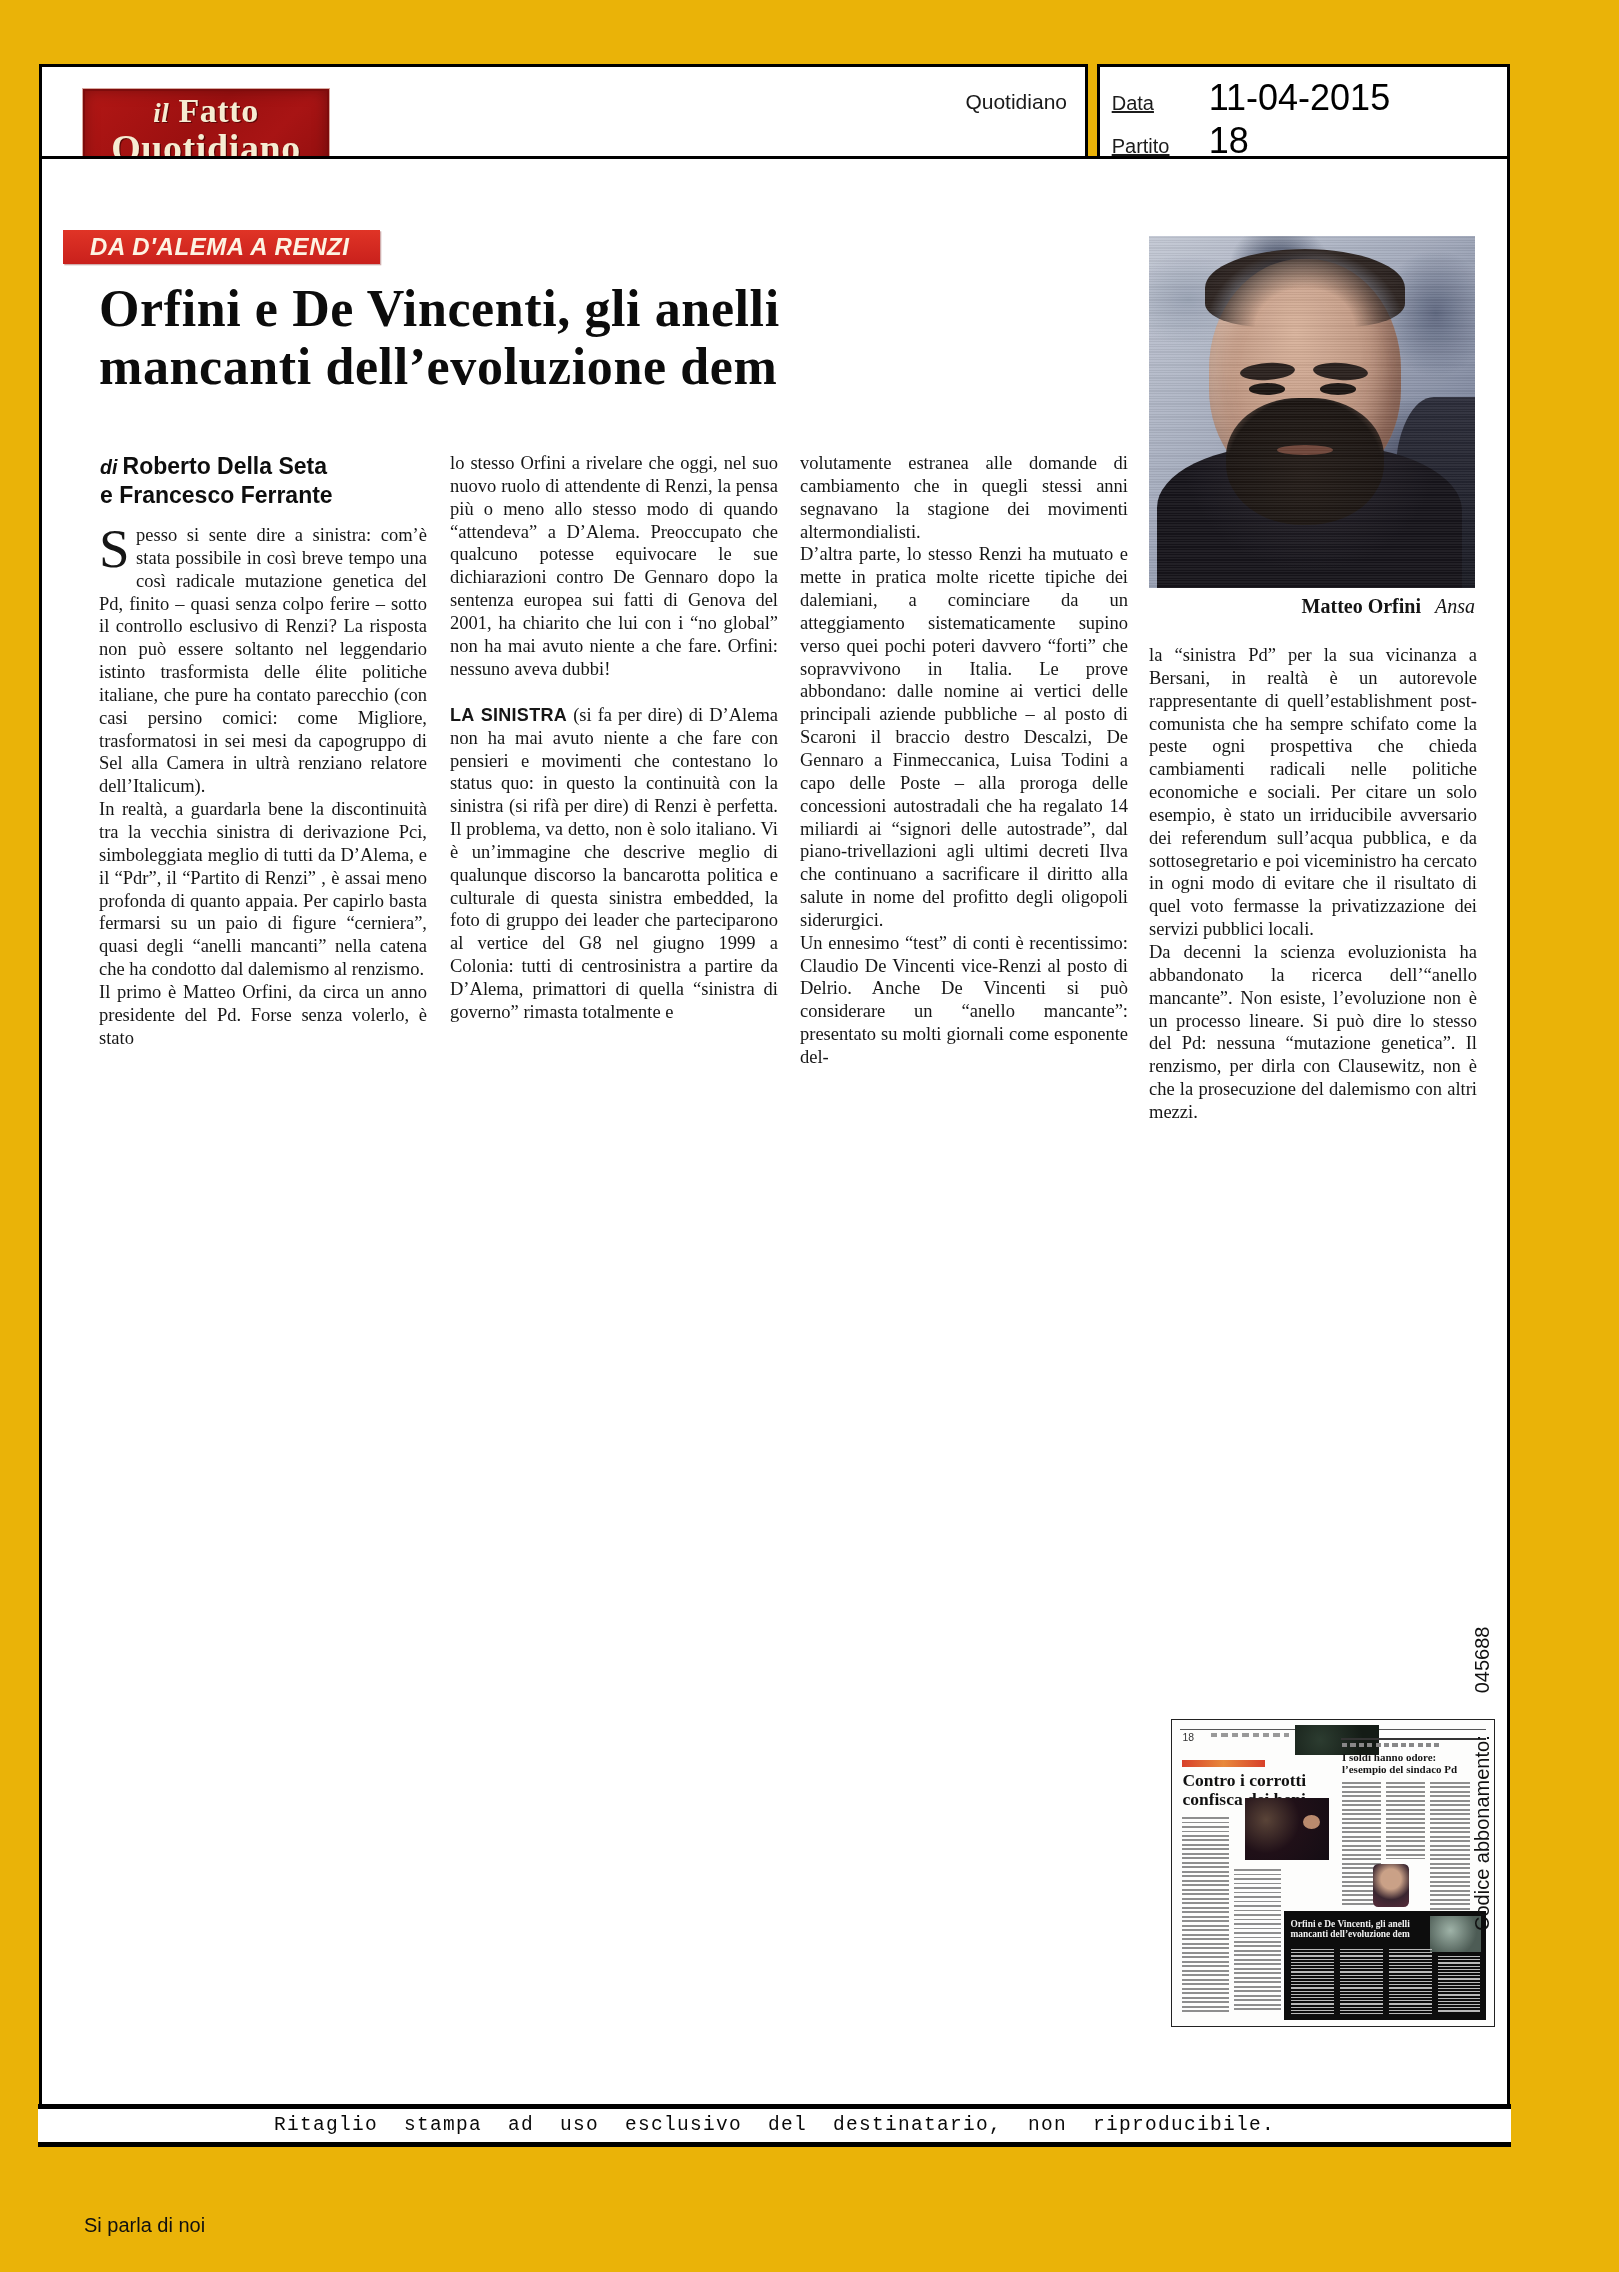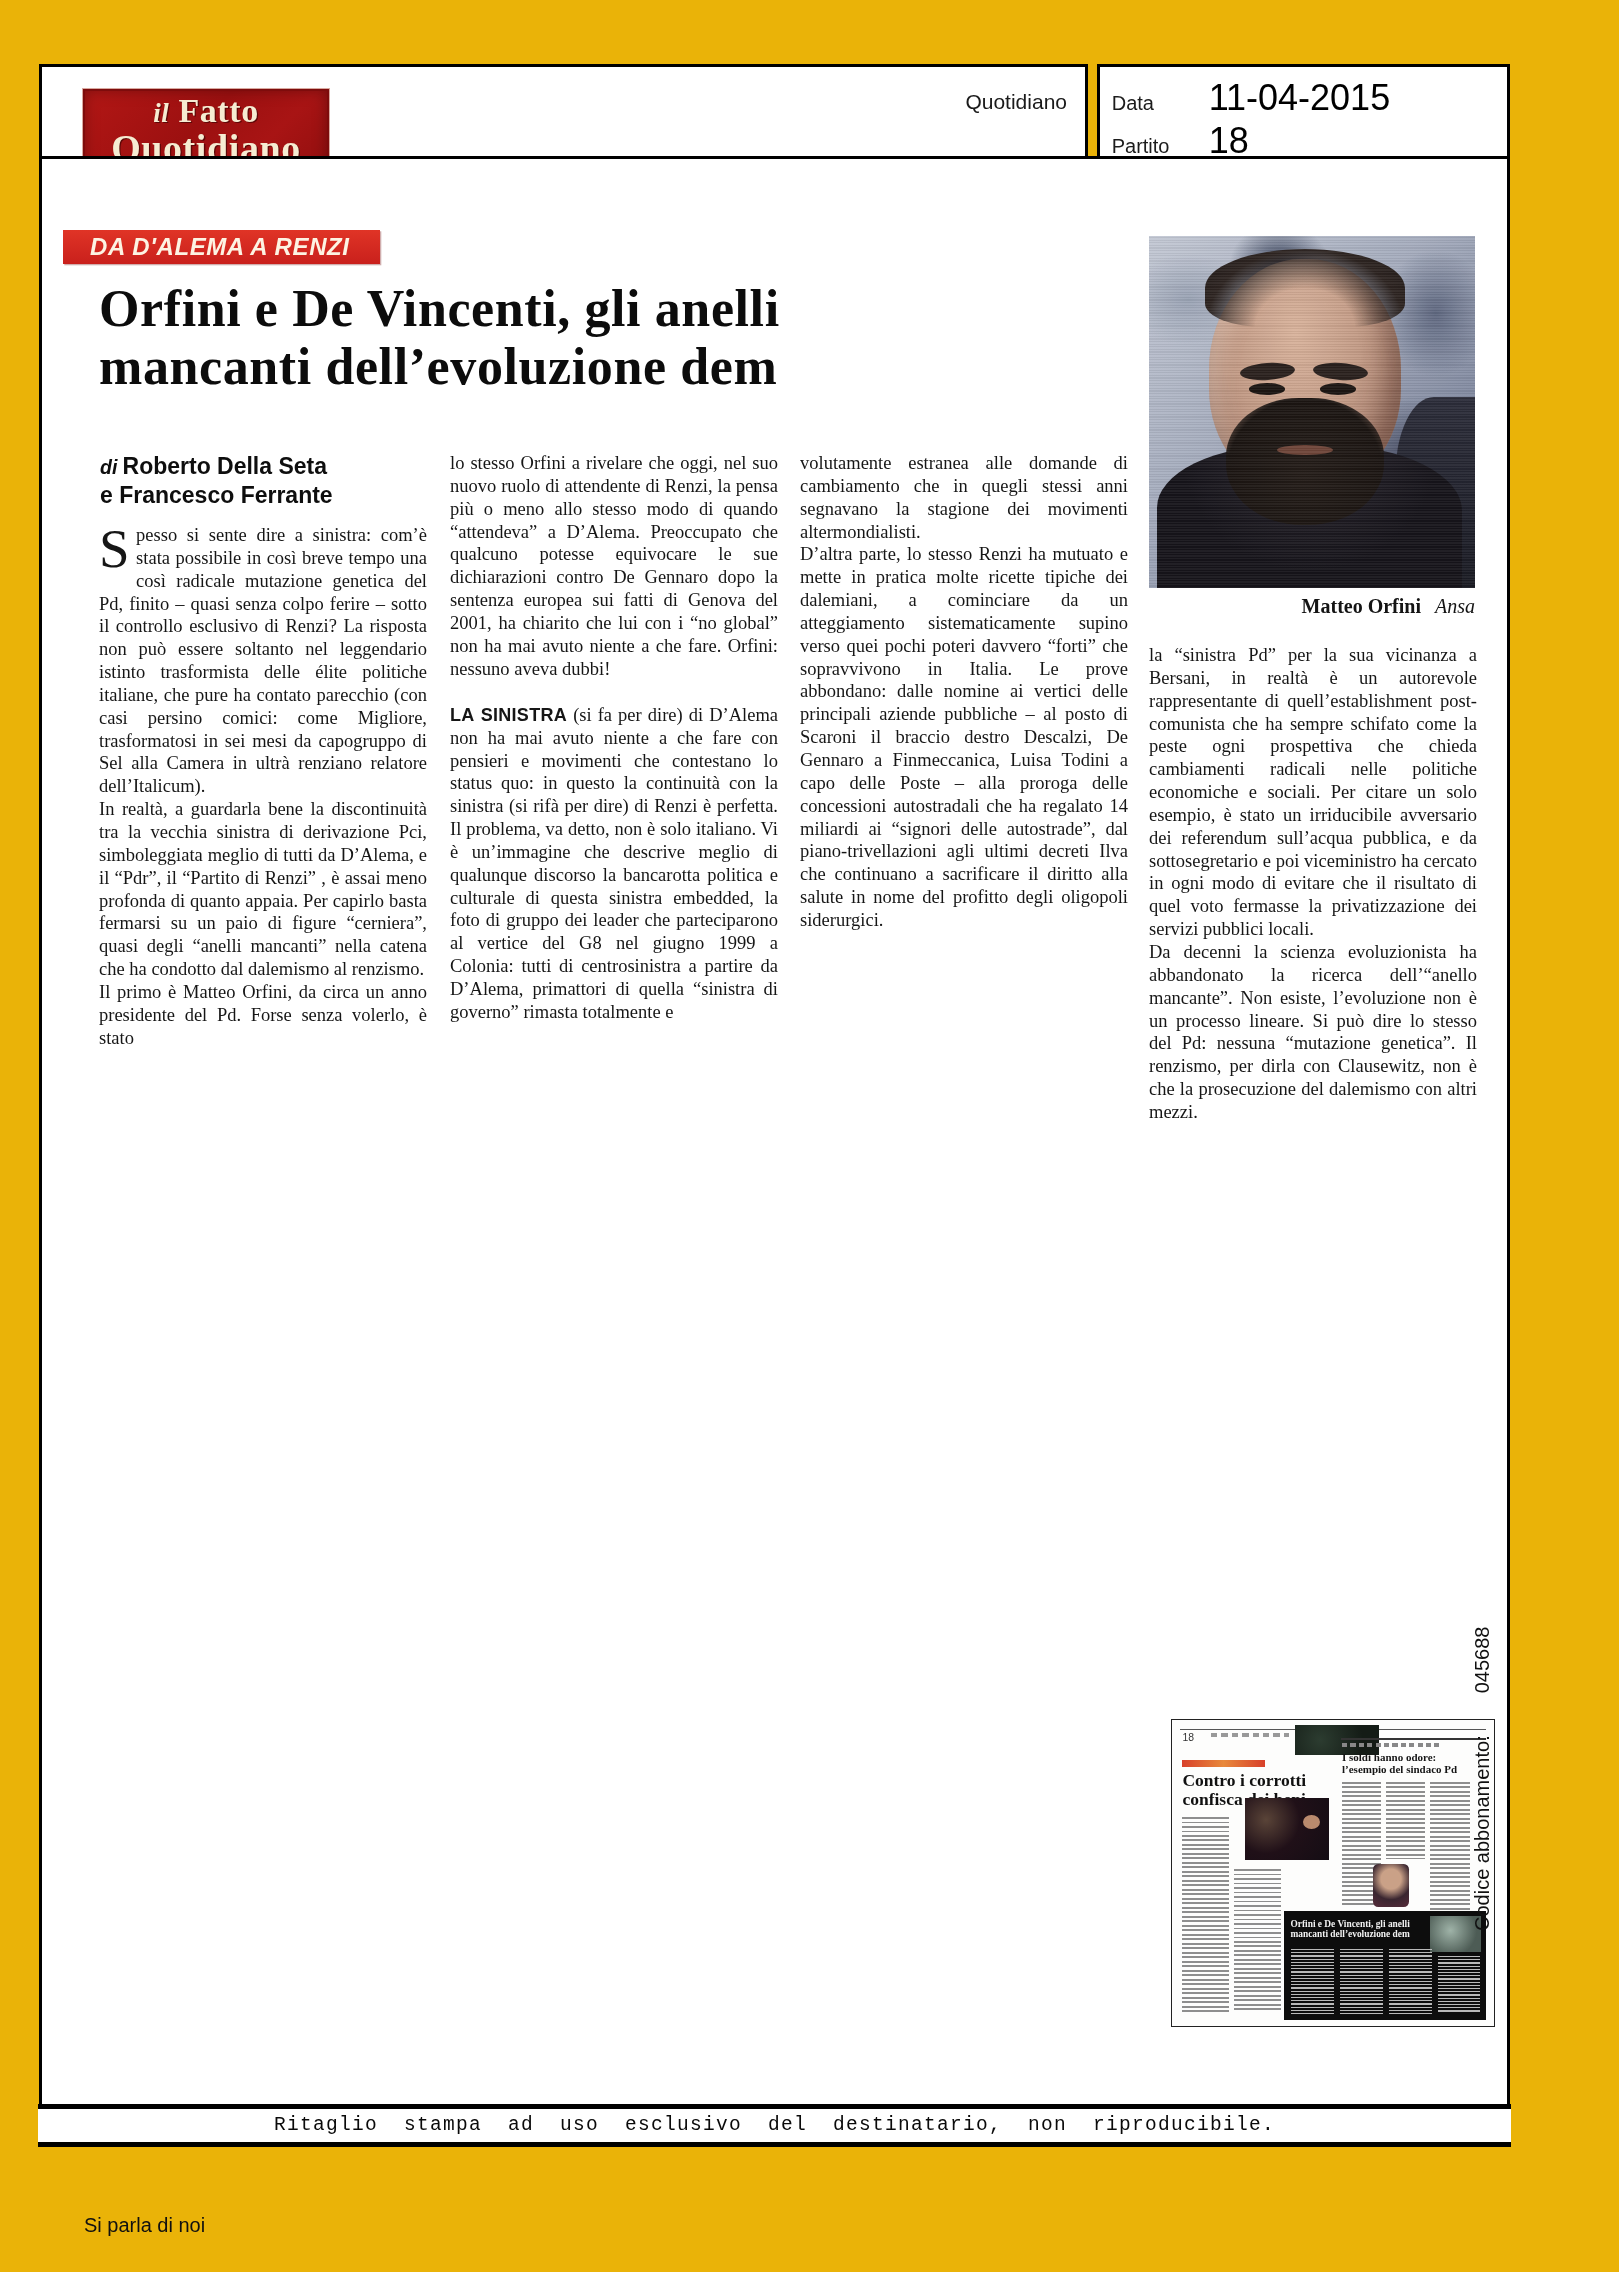--- a/index.html
+++ b/index.html
@@ -21,21 +21,21 @@
   .logo-l1{margin-top:5.2px;font-size:34px;font-weight:bold;line-height:1;letter-spacing:0.6px;text-shadow:1.3px 1.3px 0 #5d0808;}
   .logo-l1 .il{font-style:italic;font-size:27px;margin-right:9px;}
   .logo-l2{font-size:38px;font-weight:bold;line-height:1;margin-top:1.3px;letter-spacing:0.6px;text-shadow:1.3px 1.3px 0 #5d0808;}
   .logo-tag{font-family:"Liberation Sans",sans-serif;font-size:7.1px;letter-spacing:1px;color:#d4502e;margin-top:5.2px;font-weight:bold;}
   .pub-type{
     position:absolute;right:18px;top:23.4px;font-family:"Liberation Sans",sans-serif;
     font-size:21px;color:#1a1a1a;
   }
   .meta-grid{position:absolute;left:11.7px;top:14.3px;right:9px;}
   .meta-row{display:flex;align-items:baseline;margin-bottom:9px;}
-  .meta-label{width:97px;font-family:"Liberation Sans",sans-serif;font-size:20px;color:#1c1c1c;}
+  .meta-label{width:97px;font-family:"Liberation Sans",sans-serif;font-size:20px;color:#1c1c1c;text-decoration:underline;}
   .meta-value{font-family:"Liberation Sans",sans-serif;font-size:36px;color:#000;line-height:.95;}
   
   .main-frame{position:absolute;left:39px;top:156px;width:1471px;height:1990px;border:3.9px solid #000;box-sizing:border-box;background:#fff;}
   
   .kicker{
     position:absolute;left:21px;top:71px;width:317px;height:34px;
     background:linear-gradient(180deg,#e03426 0%,#c9201c 100%);
     color:#fdf3e3;font-family:"Liberation Sans",sans-serif;font-weight:bold;font-style:italic;
     font-size:24px;letter-spacing:0.6px;line-height:34px;padding-left:27px;box-sizing:border-box;
     box-shadow:1.3px 1.3px 0 rgba(120,20,20,.35);
@@ -183,20 +183,21 @@
         <p class="body-p">In realtà, a guardarla bene la discontinuità tra la vecchia sinistra di derivazione Pci, simboleggiata meglio di tutti da D’Alema, e il “Pdr”, il “Partito di Renzi” , è assai meno profonda di quanto appaia. Per capirlo basta fermarsi su un paio di figure “cerniera”, quasi degli “anelli mancanti” nella catena che ha condotto dal dalemismo al renzismo.</p>
         <p class="body-p">Il primo è Matteo Orfini, da circa un anno presidente del Pd. Forse senza volerlo, è stato</p>
       </div>
     <div class="col col-2">
         <p class="body-p">lo stesso Orfini a rivelare che oggi, nel suo nuovo ruolo di attendente di Renzi, la pensa più o meno allo stesso modo di quando “attendeva” a D’Alema. Preoccupato che qualcuno potesse equivocare le sue dichiarazioni contro De Gennaro dopo la sentenza europea sui fatti di Genova del 2001, ha chiarito che lui con i “no global” non ha mai avuto niente a che fare. Orfini: nessuno aveva dubbi!</p>
         <p class="body-p gap-before"><b class="p-lead">LA SINISTRA </b>(si fa per dire) di D’Alema non ha mai avuto niente a che fare con pensieri e movimenti che contestano lo status quo: in questo la continuità con la sinistra (si rifà per dire) di Renzi è perfetta. Il problema, va detto, non è solo italiano. Vi è un’immagine che descrive meglio di qualunque discorso la bancarotta politica e culturale di questa sinistra embedded, la foto di gruppo dei leader che parteciparono al vertice del G8 nel giugno 1999 a Colonia: tutti di centrosinistra a partire da D’Alema, primattori di quella “sinistra di governo” rimasta totalmente e</p>
       </div>
     <div class="col col-3">
         <p class="body-p">volutamente estranea alle domande di cambiamento che in quegli stessi anni segnavano la stagione dei movimenti altermondialisti.</p>
         <p class="body-p">D’altra parte, lo stesso Renzi ha mutuato e mette in pratica molte ricette tipiche dei dalemiani, a cominciare da un atteggiamento sistematicamente supino verso quei pochi poteri davvero “forti” che sopravvivono in Italia. Le prove abbondano: dalle nomine ai vertici delle principali aziende pubbliche – al posto di Scaroni il braccio destro Descalzi, De Gennaro a Finmeccanica, Luisa Todini a capo delle Poste – alla proroga delle concessioni autostradali che ha regalato 14 miliardi ai “signori delle autostrade”, dal piano-trivellazioni agli ultimi decreti Ilva che continuano a sacrificare il diritto alla salute in nome del profitto degli oligopoli siderurgici.</p>
+        <p class="body-p">Un ennesimo “test” di conti è recentissimo: Claudio De Vincenti vice-Renzi al posto di Delrio. Anche De Vincenti si può considerare un “anello mancante”: presentato su molti giornali come esponente del-</p>
       </div>
     <div class="col col-4">
         <p class="body-p">la “sinistra Pd” per la sua vicinanza a Bersani, in realtà è un autorevole rappresentante di quell’establishment post-comunista che ha sempre schifato come la peste ogni prospettiva che chieda cambiamenti radicali nelle politiche economiche e sociali. Per citare un solo esempio, è stato un irriducibile avversario dei referendum sull’acqua pubblica, e da sottosegretario e poi viceministro ha cercato in ogni modo di evitare che il risultato di quel voto fermasse la privatizzazione dei servizi pubblici locali.</p>
         <p class="body-p">Da decenni la scienza evoluzionista ha abbandonato la ricerca dell’“anello mancante”. Non esiste, l’evoluzione non è un processo lineare. Si può dire lo stesso del Pd: nessuna “mutazione genetica”. Il renzismo, per dirla con Clausewitz, non è che la prosecuzione del dalemismo con altri mezzi.</p>
       </div>
 
     <div class="thumb">
       <div class="t-hdrline"></div>
       <div class="t-pagenum">18</div>
       <div class="t-hdrnoise"></div>

